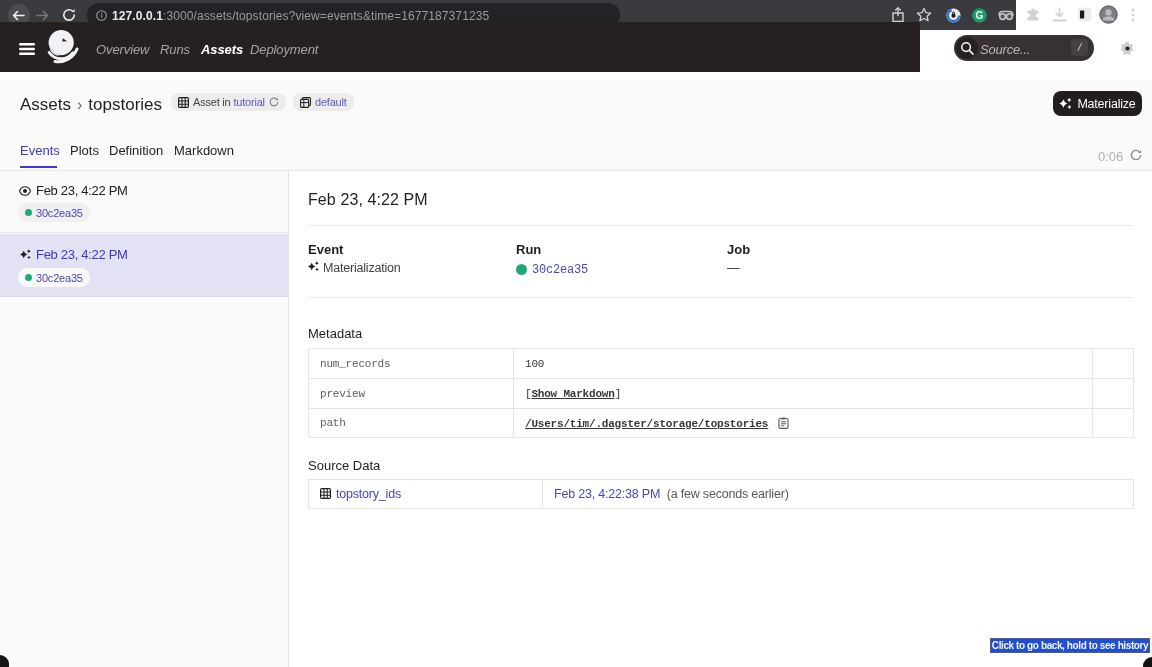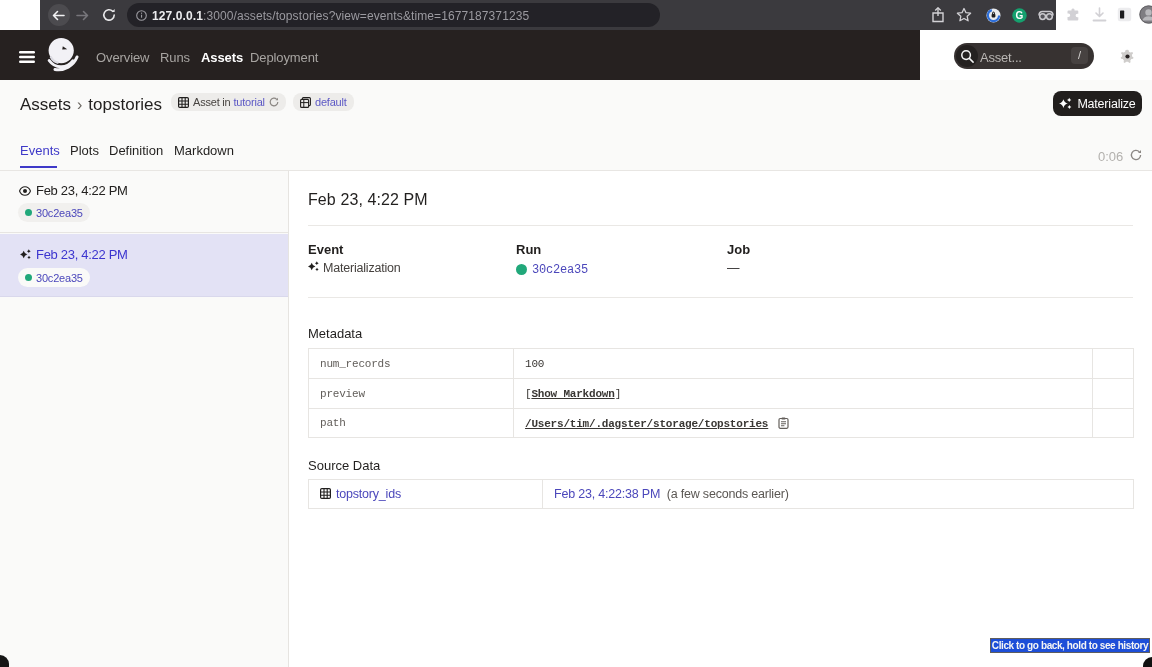--- a/index.html
+++ b/index.html
@@ -2,29 +2,29 @@
 <html><head>
 <meta charset="utf-8">
 <style>
 * { margin:0; padding:0; box-sizing:border-box; }
 html,body { width:1152px; height:667px; overflow:hidden; background:#fff;
   font-family:"Liberation Sans", sans-serif; }
 .abs { position:absolute; }
 #stage { position:relative; width:1152px; height:667px; }
 
 
-#chrome { position:absolute; left:0; top:0; width:1016px; height:30px; background:#3B3A3E;margin-left:40px; }
+#chrome { position:absolute; left:0; top:0; width:1016px; height:30px; background:#3B3A3E; }
 #backcirc { position:absolute; left:8px; top:4px; width:22px; height:22px; border-radius:50%; background:#4C4B4F; }
 .cicon { position:absolute; top:0; }
 #urlpill { position:absolute; left:87px; top:3px; width:533px; height:24px; border-radius:12px; background:#232227; }
 #urltext { position:absolute; left:112px; top:9px; font-size:12px; letter-spacing:0.1px; color:#9B9AA0; white-space:nowrap; }
 #urltext b { color:#ECECEE; font-weight:700; }
 
 
-#dnav { position:absolute; left:0; top:30px; width:920px; height:50px; background:#262120; }
+#dnav { position:absolute; left:0; top:22px; width:920px; height:50px; background:#262120;font-style:italic; }
 .navlink { position:absolute; top:20px; font-size:13px; letter-spacing:-0.1px; color:#A7A4A1; font-weight:500; }
 .navlink.active { color:#FFFFFF; font-weight:700; }
 #searchpill { position:absolute; left:954px; top:13px; width:140px; height:26px; border-radius:13px; background:#373231; }
 #searchcirc { position:absolute; left:956px; top:15px; width:22px; height:22px; border-radius:50%; background:#242120; }
 #searchtext { position:absolute; left:980px; top:20px; font-size:13px; letter-spacing:-0.2px; color:#B9B6B3; }
 #slashchip { position:absolute; left:1071px; top:17px; width:17px; height:17px; border-radius:4px; background:#474241; color:#D8D6D4; font-size:11px; text-align:center; line-height:17px; }
 
 
 #phead { position:absolute; left:0; top:80px; width:1152px; height:91px; background:#FAFAF9; border-bottom:1px solid #E8E6E3; }
 #crumbs { position:absolute; left:20px; top:95px; font-size:17px; color:#211F1E; }
@@ -153,21 +153,21 @@
     <div class="navlink" style="left:96px">Overview</div>
     <div class="navlink" style="left:160px">Runs</div>
     <div class="navlink active" style="left:201px">Assets</div>
     <div class="navlink" style="left:250px">Deployment</div>
     <div id="searchpill"></div>
     <div id="searchcirc"></div>
     <svg class="cicon" style="left:960px;top:19px" width="15" height="15" viewBox="0 0 16 16">
         <circle cx="6.5" cy="6.5" r="4.6" stroke="#F5F5F5" stroke-width="1.6" fill="none"></circle>
         <path d="M10 10l4 4" stroke="#F5F5F5" stroke-width="1.6" stroke-linecap="round"></path>
       </svg>
-    <div id="searchtext">Asset...</div>
+    <div id="searchtext">Source...</div>
     <div id="slashchip">/</div>
     <svg class="cicon" style="left:1120px;top:19px" width="15" height="15" viewBox="0 0 15 15">
         <path d="M7.5 0.8l1 .2.5 1.7a5.5 5.5 0 0 1 1.6.9l1.7-.5.8 1.2-1.2 1.4a5.5 5.5 0 0 1 .2 1.8l1.4 1-.4 1.3-1.8.2a5.5 5.5 0 0 1-1 1.5l.3 1.8-1.2.7-1.4-1.2a5.5 5.5 0 0 1-1.8 0l-1.4 1.2-1.2-.7.3-1.8a5.5 5.5 0 0 1-1-1.5l-1.8-.2-.4-1.3 1.4-1a5.5 5.5 0 0 1 .2-1.8L1 4.3l.8-1.2 1.7.5a5.5 5.5 0 0 1 1.6-.9L5.6 1z" fill="#CFCDCB"></path>
         <circle cx="7.5" cy="7.5" r="2.1" fill="#262120"></circle>
       </svg>
   </div>
 
   <div id="phead"></div>
   <div id="crumbs">Assets<span class="sep">›</span>topstories</div>
   <div class="tag" style="left:171px;">

